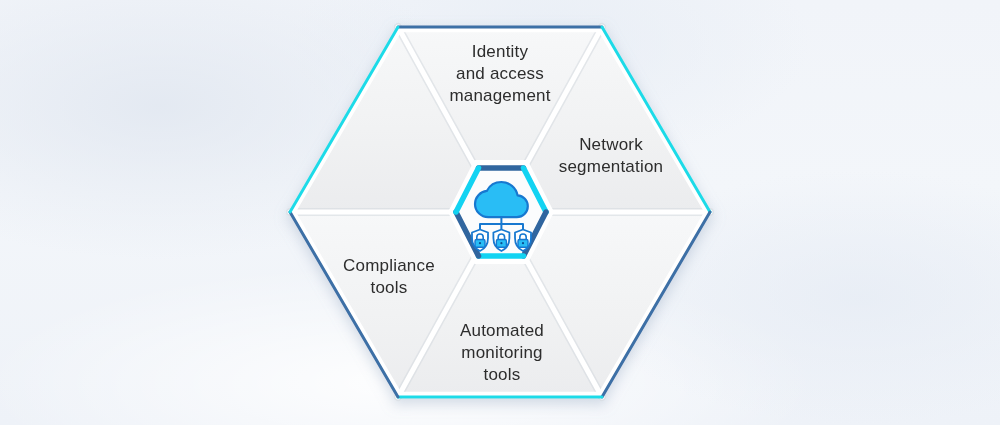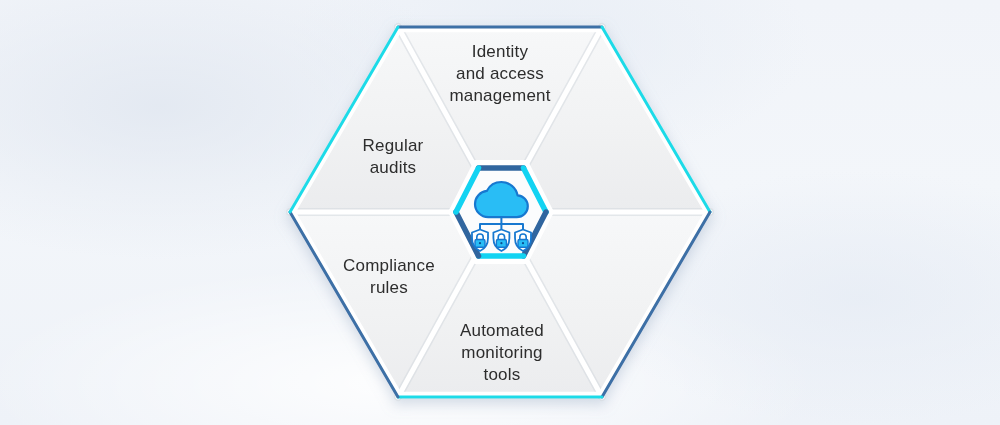--- a/index.html
+++ b/index.html
@@ -140,20 +140,20 @@
           <rect class="lockbody" x="518" y="239.5" width="10" height="7.8" rx="1.6"></rect>
           <circle class="keyhole" cx="523" cy="243.2" r="1.1"></circle>
         </g>
       </g>
     </g>
   </svg>
 
   <div class="seg-label lbl-identity">Identity
 and access
 management</div>
+  <div class="seg-label lbl-network">Network
+segmentation</div>
   <div class="seg-label lbl-automated">Automated
 monitoring
 tools</div>
   <div class="seg-label lbl-compliance">Compliance
-rules</div>
-  <div class="seg-label lbl-regular">Regular
-audits</div>
+tools</div>
 </div>
 
 </body></html>

